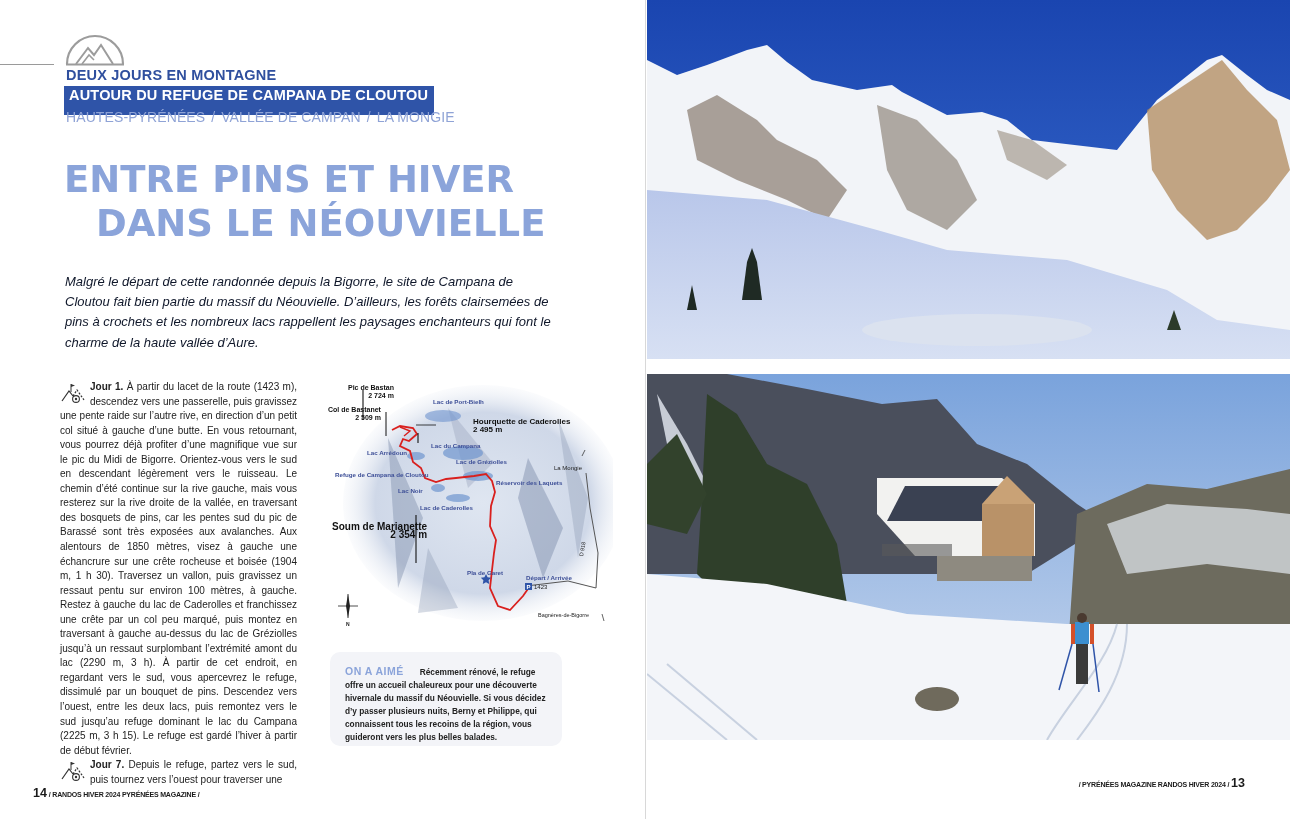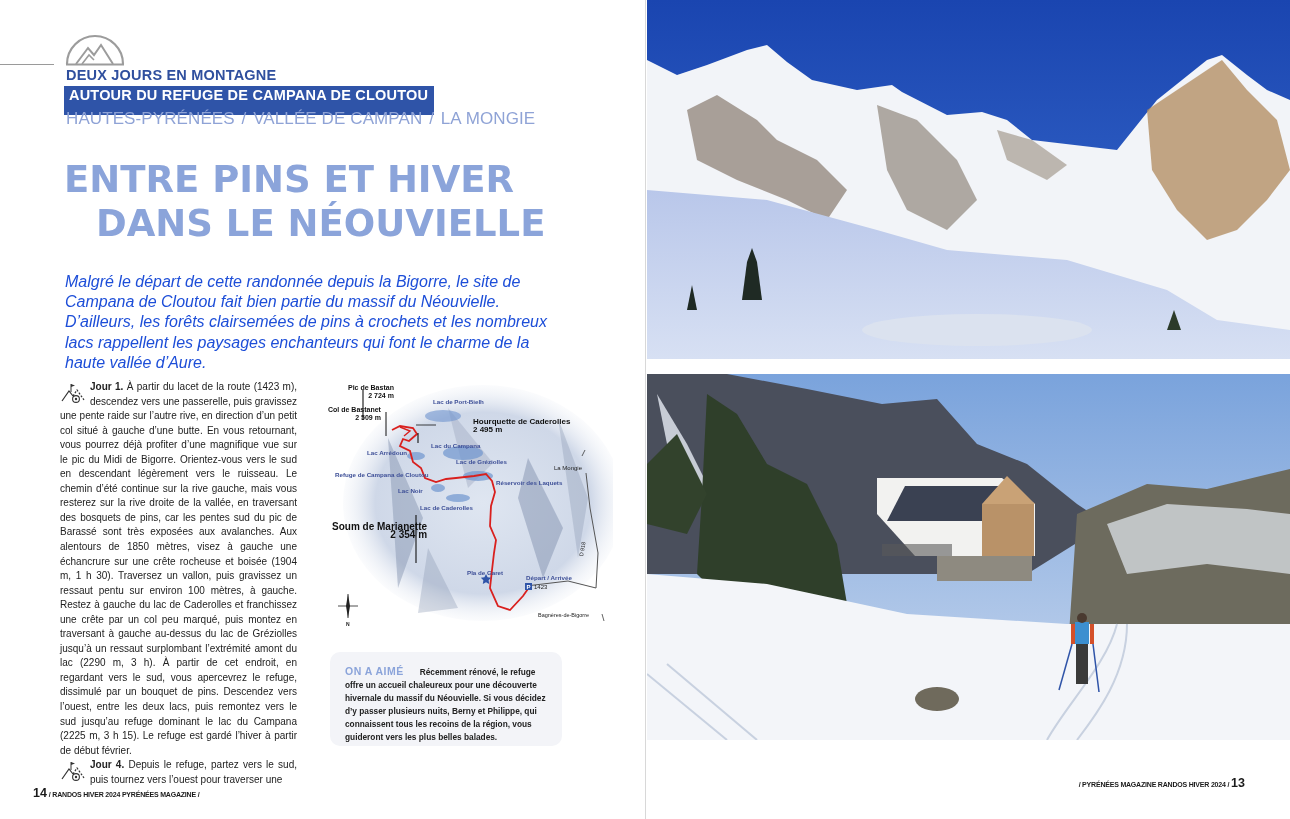--- a/index.html
+++ b/index.html
@@ -3,25 +3,25 @@
 <meta charset="utf-8">
 <style>
   * { box-sizing: border-box; margin: 0; padding: 0; }
   body { width: 1290px; height: 819px; background: #ffffff; position: relative; overflow: hidden; font-family: "Liberation Sans", sans-serif; color: #1c1c1c; }
   .page-left { position: absolute; left: 0; top: 0; width: 645px; height: 679px; background: #fff; }
   .page-right { position: absolute; left: 645px; top: 0; width: 645px; height: 819px; background: #fff; border-left: 1px solid #d8d8d8; }
   .rule-line { position: absolute; left: 0; top: 64px; width: 54px; height: 1px; background: #9a9a9a; }
   .logo { position: absolute; left: 64px; top: 34px; width: 62px; height: 32px; }
   .kicker { position: absolute; left: 66px; top: 67px; font-weight: 700; font-size: 14.5px; color: #2f4f9e; letter-spacing: 0.2px; }
   .banner { position: absolute; left: 64px; top: 86px; background: #2f54a8; color: #fff; font-weight: 700; font-size: 14.5px; padding: 1px 6px 12px 5px; letter-spacing: 0.2px; }
-  .breadcrumb { position: absolute; left: 66px; top: 109px; font-size: 17px; color: #8fa3d6; letter-spacing: 0.1px; text-align: right; }
+  .breadcrumb { position: absolute; left: 66px; top: 109px; font-size: 14px; color: #8fa3d6; letter-spacing: 0.1px; text-align: right; }
   .breadcrumb .sep { margin: 0 2px; }
   .title { position: absolute; left: 64px; top: 158px; font-weight: 900; font-family: "DejaVu Sans", sans-serif; font-size: 37px; line-height: 44px; color: #8ba4da; letter-spacing: 0px; }
   .title .l2 { display: block; padding-left: 32px; }
-  .lede { position: absolute; left: 65px; top: 272px; width: 490px; font-style: italic; font-size: 16px; line-height: 20.2px; color: #1d4ed8; }
+  .lede { position: absolute; left: 65px; top: 272px; width: 490px; font-style: italic; font-size: 13px; line-height: 20.2px; color: #0f172a; }
   .body-col { position: absolute; left: 60px; top: 380px; width: 237px; font-size: 10px; line-height: 14.55px; color: #222; text-align: justify; }
   .body-col p { margin: 0; }
   .body-col .lead { font-weight: 700; }
   .hiker { float: left; width: 26px; height: 24px; margin: 1px 4px 0 0; }
   .map { position: absolute; left: 328px; top: 378px; width: 285px; height: 250px; }
   .map-label { position: absolute; font-size: 6.2px; font-weight: 700; color: #3d4f97; white-space: nowrap; }
   .map-peak { position: absolute; font-size: 7px; font-weight: 700; color: #111; text-align: right; line-height: 8px; white-space: nowrap; }
   .map-small { position: absolute; font-size: 6px; color: #222; white-space: nowrap; }
   .aside { position: absolute; left: 330px; top: 652px; width: 232px; height: 94px; background: #f3f4f8; border-radius: 10px; padding: 13px 10px 0 15px; font-size: 8.3px; line-height: 13px; color: #222; font-weight: 600; }
   .aside .tag { color: #8ba4da; font-weight: 900; font-size: 10.5px; letter-spacing: 0.5px; margin-right: 16px; }
@@ -75,21 +75,21 @@
     </p>
     <p>
       <svg class="hiker" viewBox="0 0 26 24">
         <path d="M2 20 L9 10 L13 15" fill="none" stroke="#333" stroke-width="1.2"></path>
         <path d="M13 15 L17 9 L24 19" fill="none" stroke="#333" stroke-width="1.2" stroke-dasharray="2 1.5"></path>
         <line x1="11" y1="3" x2="11" y2="11" stroke="#333" stroke-width="1"></line>
         <path d="M11 3 L15 4.5 L11 6 Z" fill="#333"></path>
         <circle cx="16" cy="18" r="3.4" fill="none" stroke="#333" stroke-width="1.1"></circle>
         <circle cx="16" cy="18" r="1.2" fill="#333"></circle>
       </svg>
-      <span class="lead">Jour 4.</span><span> Depuis le refuge, partez vers le sud, puis tournez vers l’ouest pour traverser une</span>
+      <span class="lead">Jour 7.</span><span> Depuis le refuge, partez vers le sud, puis tournez vers l’ouest pour traverser une</span>
     </p>
   </div>
 
   <div class="map">
     <svg width="285" height="250" viewBox="0 0 285 250">
       <defs>
         <radialGradient id="mapfade" cx="50%" cy="50%" r="55%">
           <stop offset="0%" stop-color="#dfe6f1"></stop>
           <stop offset="70%" stop-color="#cfd8e8"></stop>
           <stop offset="100%" stop-color="#ffffff" stop-opacity="0"></stop>

